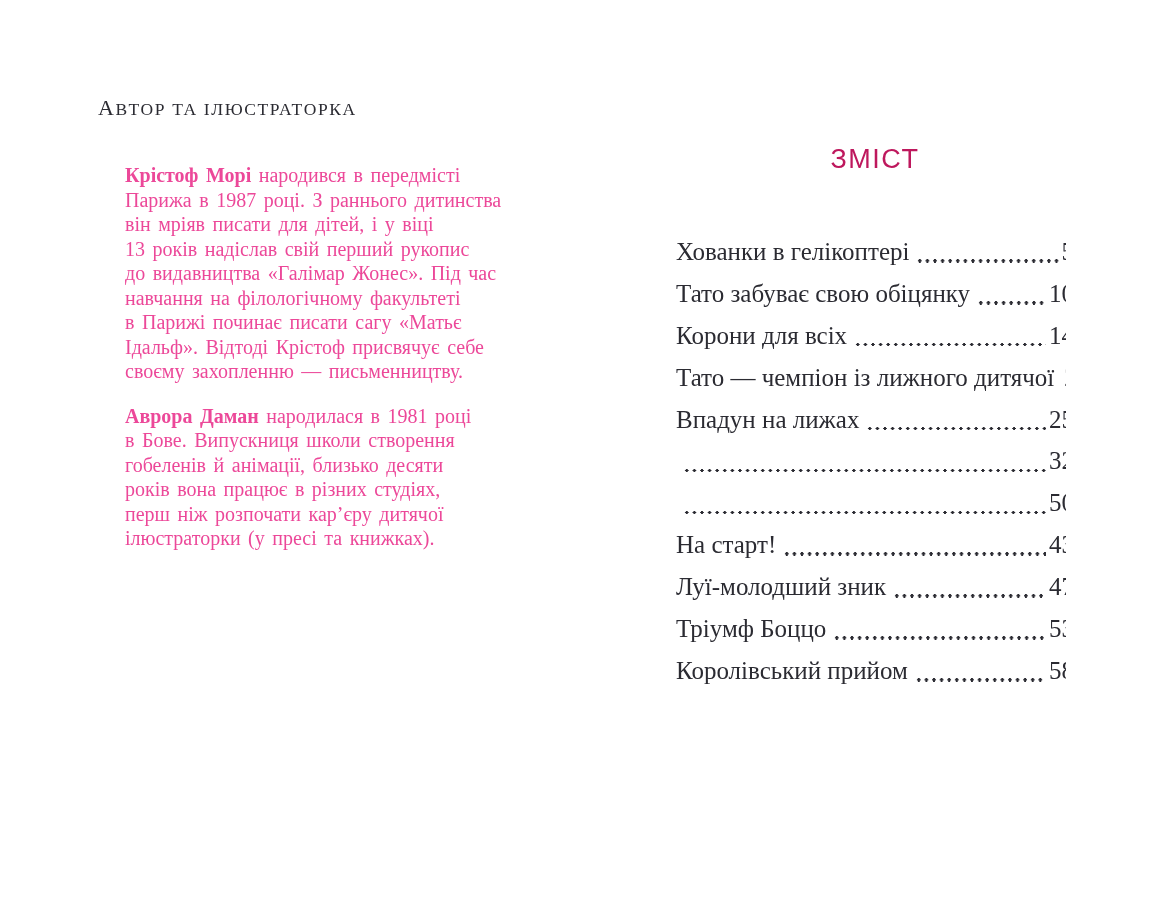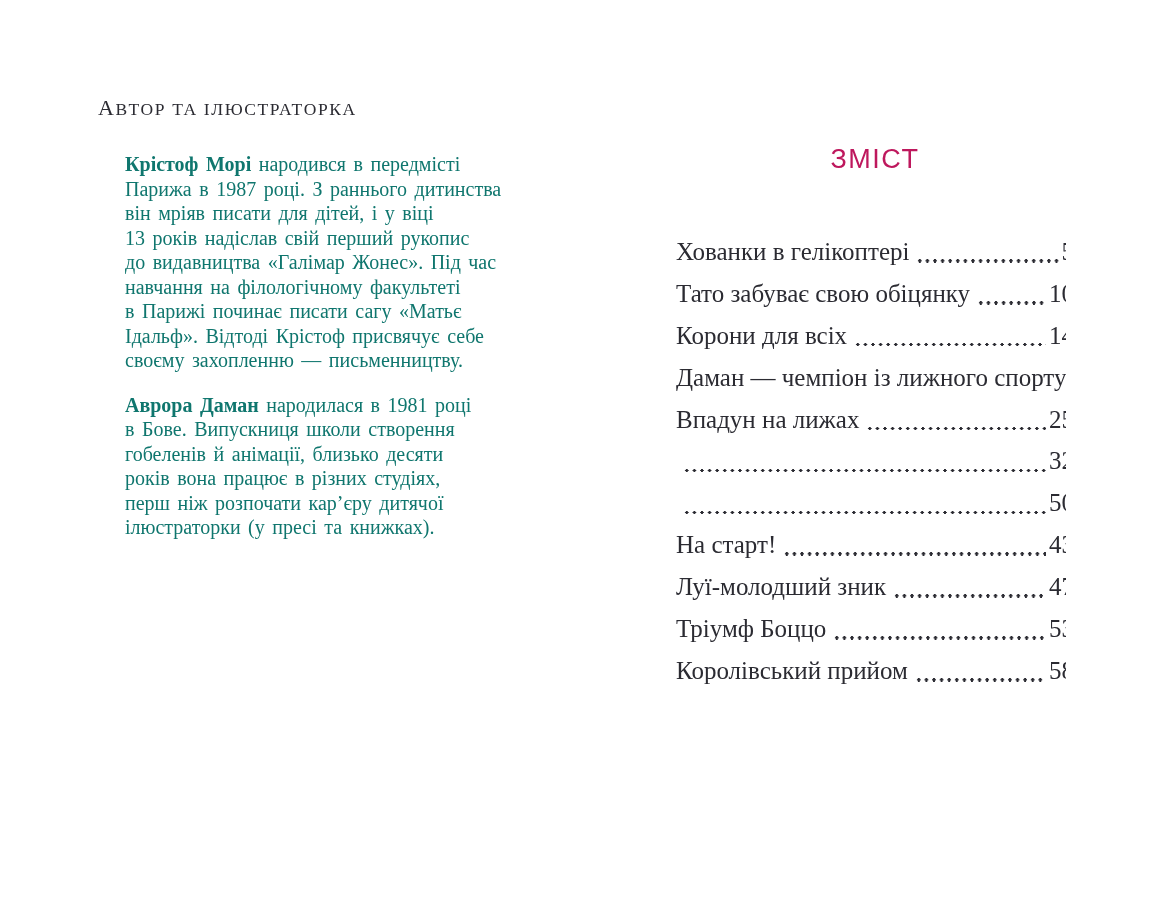--- a/index.html
+++ b/index.html
@@ -37,26 +37,26 @@
   .section-heading::first-letter {
     font-size: 22px;
   }
   .bio-block {
     position: absolute;
     left: 27px;
     top: 147px;
     width: 385px;
   }
   .bio {
-    margin: 5px 0 20px 0;
+    margin: 16px 0 20px 0;
     font-size: 20px;
     line-height: 24.5px;
     word-spacing: 2.5px;
     white-space: pre-line;
-    color: #0f766e;
+    color: #ec4899;
   }
   .bio b {
     font-weight: bold;
   }
 
   
   .right-page {
     position: absolute;
     left: 676px;
     top: 0;
@@ -152,21 +152,21 @@
         <span class="toc-page">10</span>
       </div>
 
       <div class="toc-row">
         <span class="toc-title">Корони для всіх</span>
         <span class="toc-leader"></span>
         <span class="toc-page">14</span>
       </div>
 
       <div class="toc-row">
-        <span class="toc-title">Даман — чемпіон із лижного спорту</span>
+        <span class="toc-title">Тато — чемпіон із лижного дитячої</span>
         <span class="toc-leader"></span>
         <span class="toc-page">20</span>
       </div>
 
       <div class="toc-row">
         <span class="toc-title">Впадун на лижах</span>
         <span class="toc-leader"></span>
         <span class="toc-page">25</span>
       </div>
 

